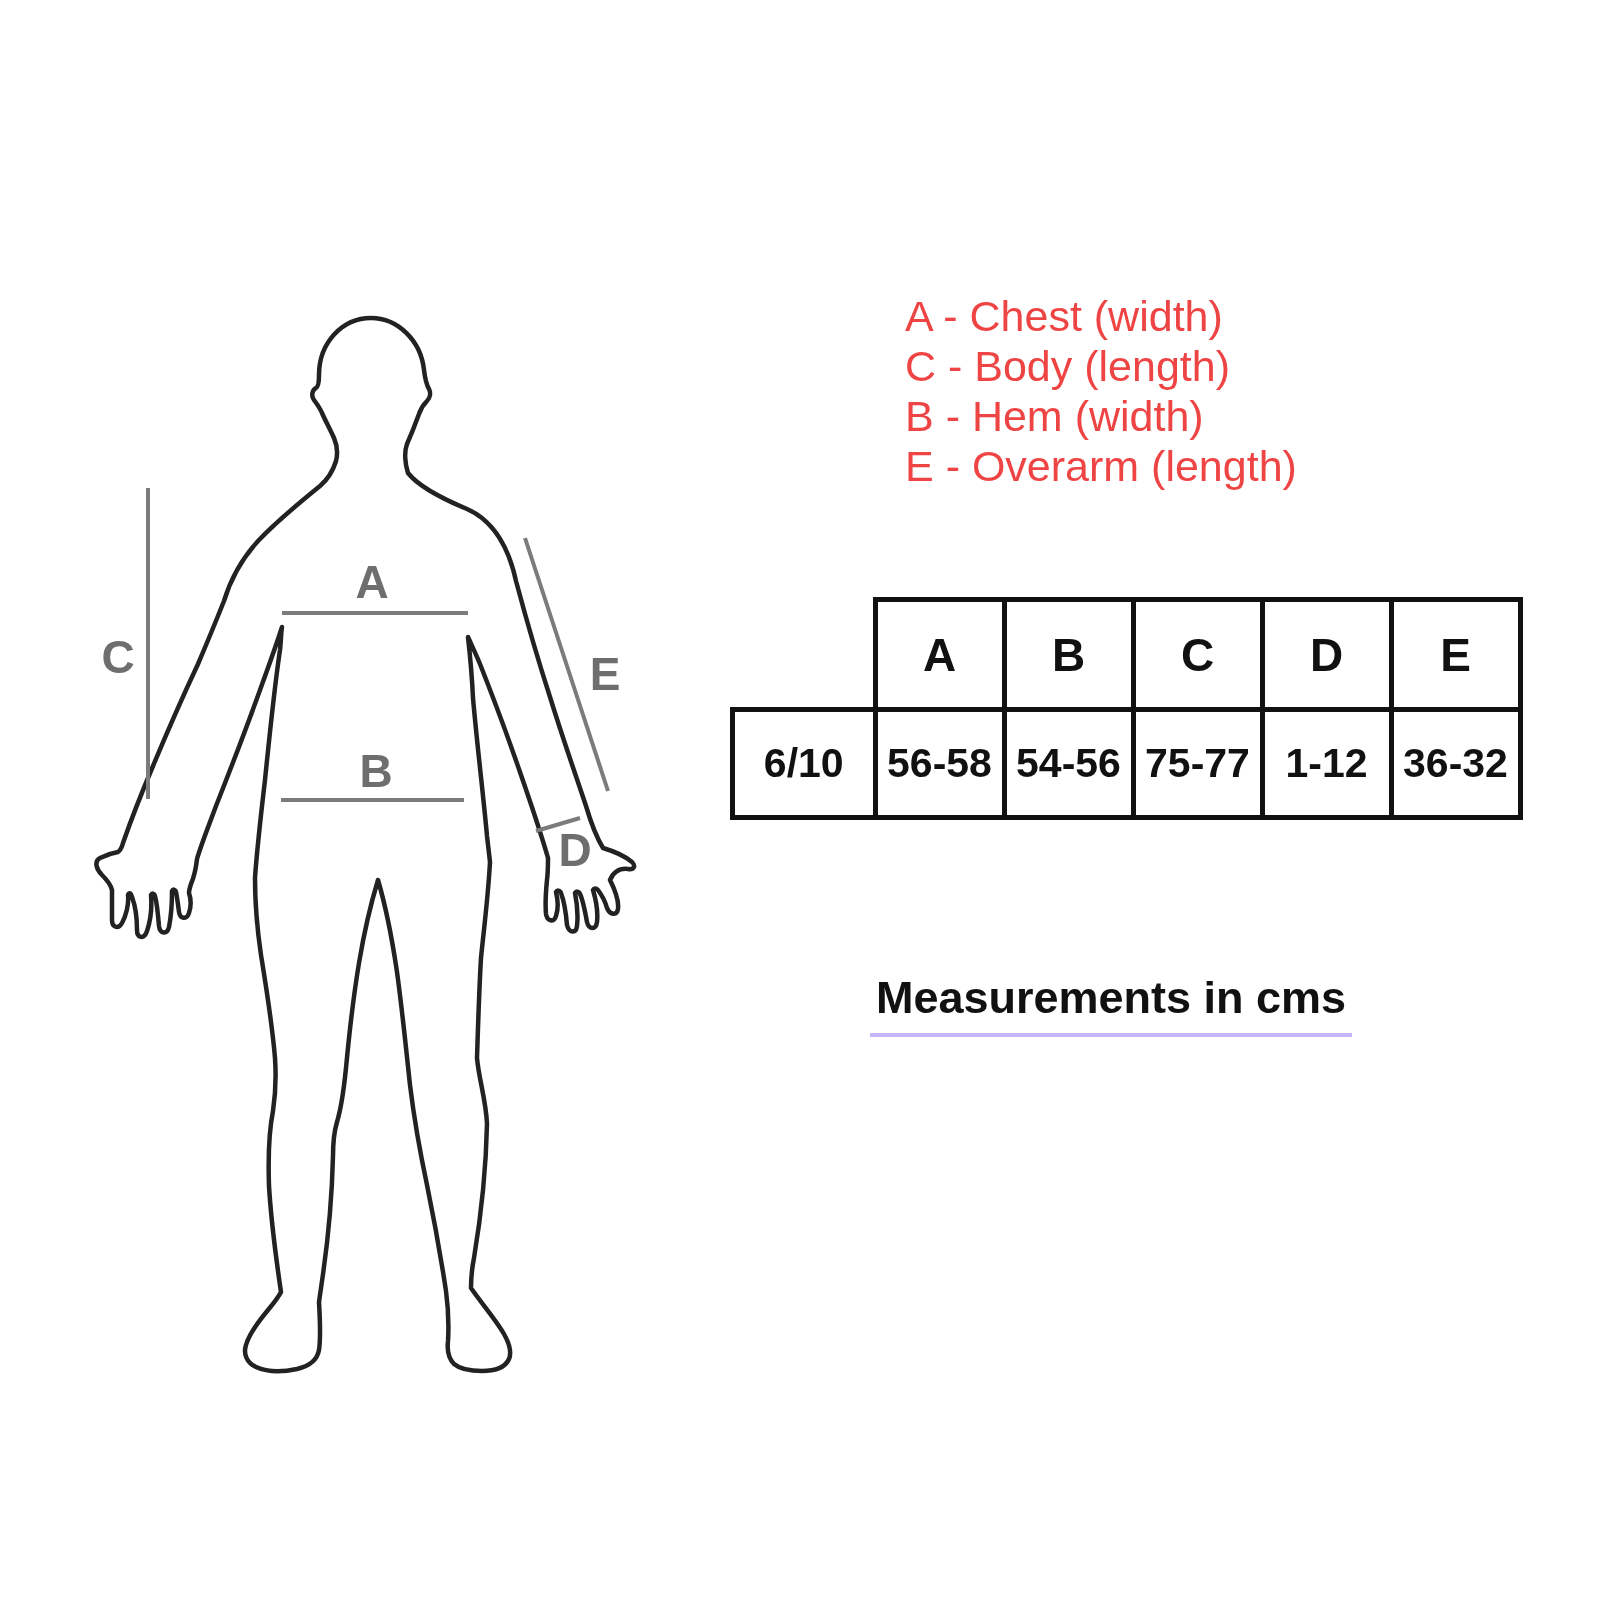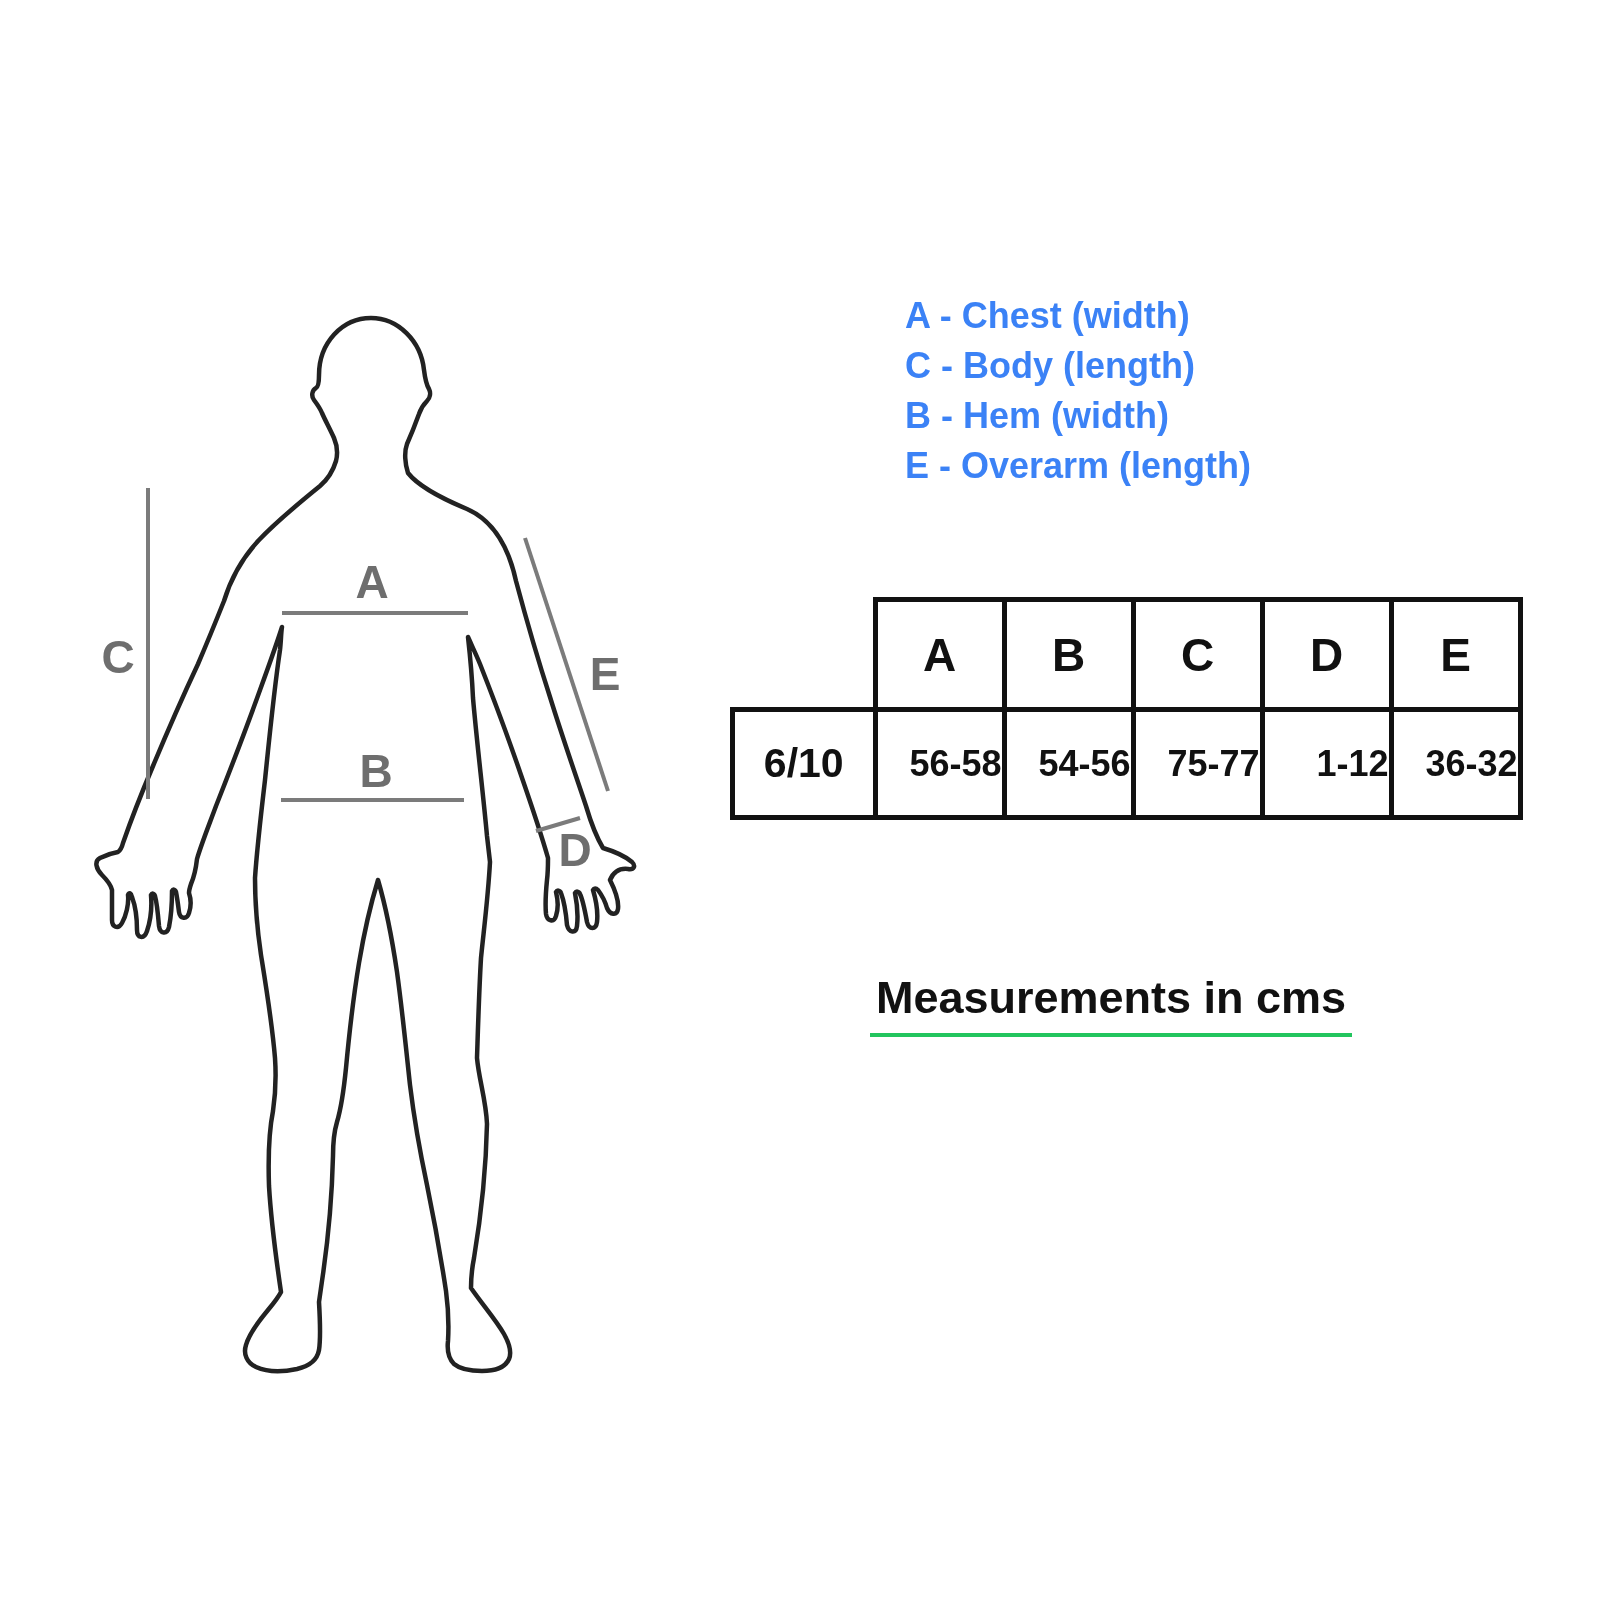--- a/index.html
+++ b/index.html
@@ -6,37 +6,37 @@
   .canvas{
     position:relative;width:1600px;height:1600px;background:#ffffff;overflow:hidden;
     font-family:"Liberation Sans",sans-serif;
   }
   
   .figure-svg{position:absolute;left:0;top:0;width:1600px;height:1600px;}
   .body-outline{fill:none;stroke:#222222;stroke-width:4.5;stroke-linecap:round;stroke-linejoin:round;}
   .measure-line{stroke:#7b7b7b;stroke-width:4;stroke-linecap:butt;}
   .measure-label{fill:#6e6e6e;font-family:"Liberation Sans",sans-serif;font-weight:bold;font-size:46px;}
   
-  .legend{position:absolute;left:905px;top:291px;color:#3b82f6;
-    font-weight:bold;font-size:36px;line-height:50px;white-space:nowrap;}
+  .legend{position:absolute;left:905px;top:291px;color:#ef4444;
+    font-weight:normal;font-size:43px;line-height:50px;white-space:nowrap;}
   
   .size-table{position:absolute;left:730px;top:597px;border-collapse:collapse;table-layout:fixed;
     color:#111111;font-weight:bold;}
   .size-table td{border:5px solid #111111;text-align:center;vertical-align:middle;padding:0;background:#ffffff;}
   .size-table td.corner{border:none;background:transparent;}
   .size-table tr.hrow{height:110px;}
   .size-table tr.brow1{height:108px;}
   .size-table tr.brow2{height:107px;}
   .size-table .hcell{font-size:46px;}
   .size-table .label{font-size:41px;}
-  .size-table .cell{font-size:36px;text-align:right;}
+  .size-table .cell{font-size:41px;}
   
   .caption{position:absolute;left:730px;top:972px;width:762px;text-align:center;
     color:#111111;font-weight:bold;font-size:45px;}
-  .caption .underline{display:inline-block;border-bottom:4px solid #22c55e;padding:0 6px 9px;}
+  .caption .underline{display:inline-block;border-bottom:4px solid #c4b5fd;padding:0 6px 9px;}
 </style>
 </head>
 <body>
 
 <div class="canvas">
 
   <svg class="figure-svg" viewBox="0 0 1600 1600" xmlns="http://www.w3.org/2000/svg">
     <path class="body-outline" d="
       M 371 318
       C 398 318 421 341 424 370 C 425 378 426 384 429 389 C 431 393 430 398 427 401

